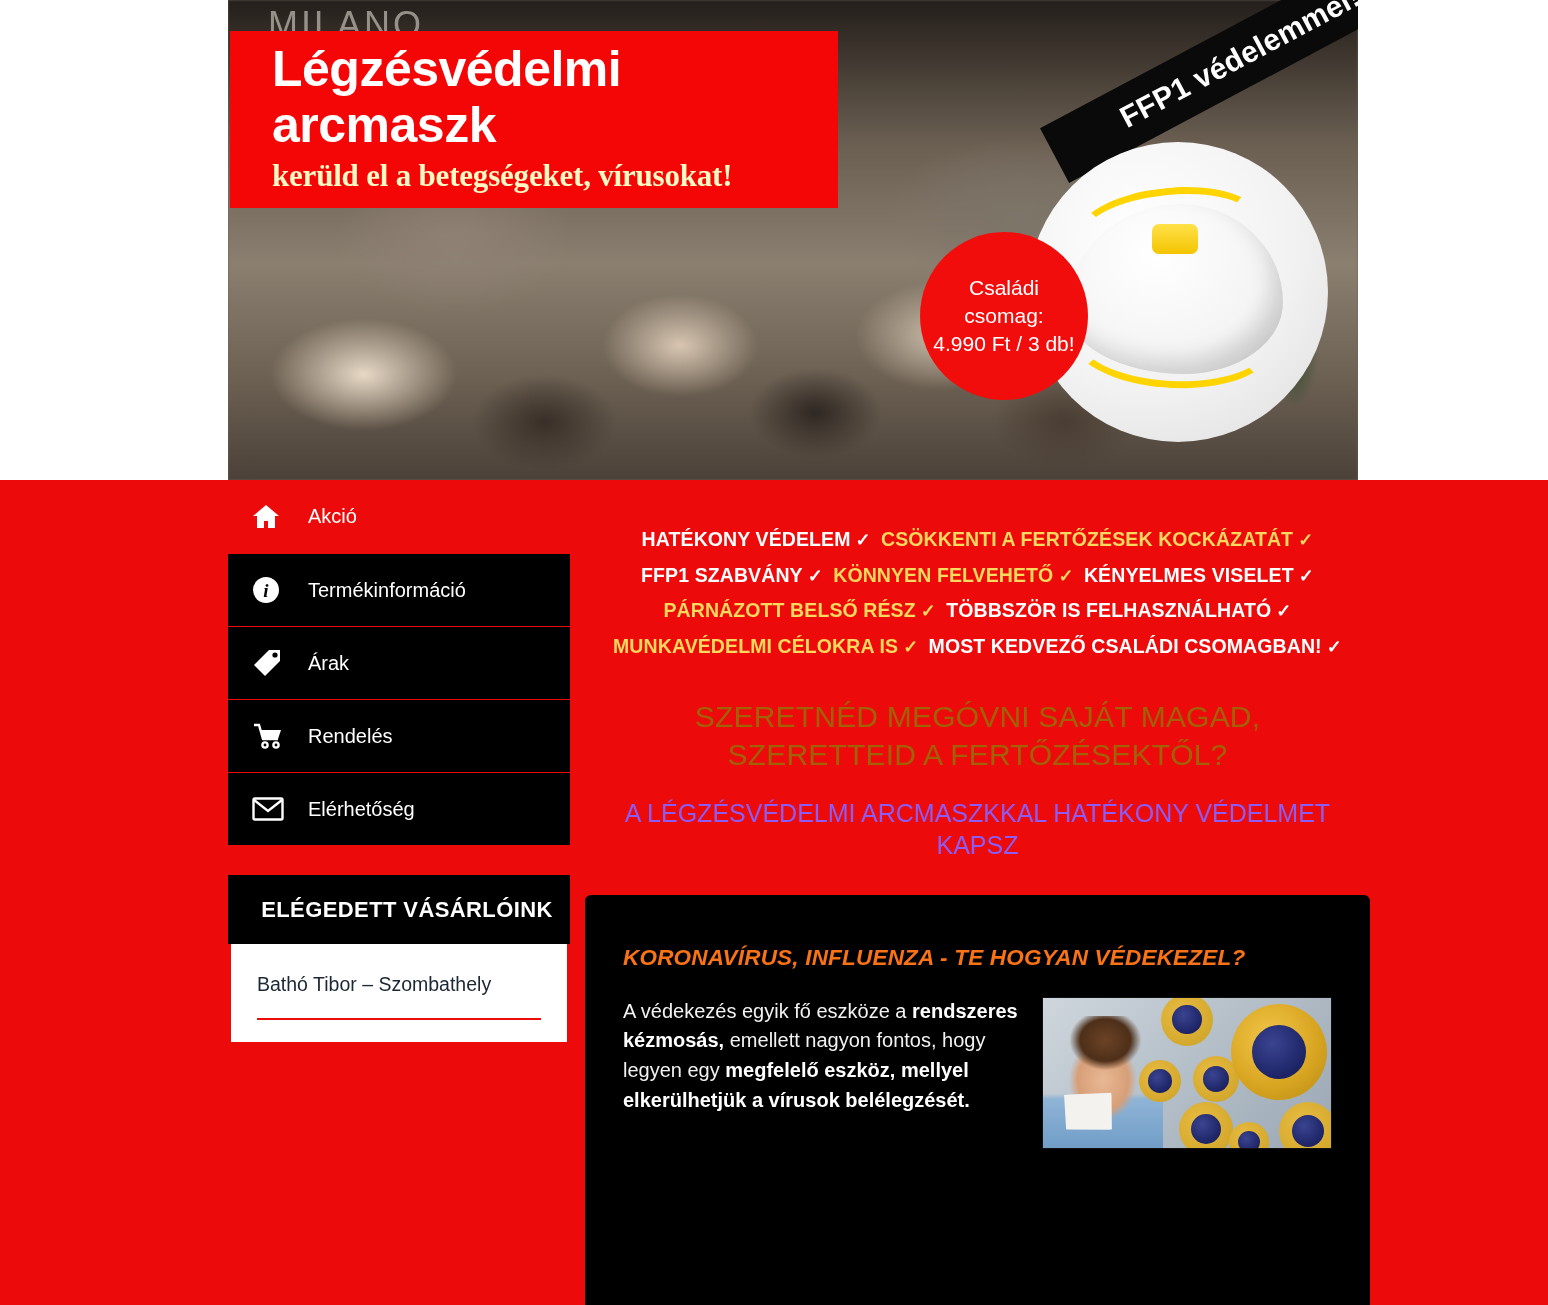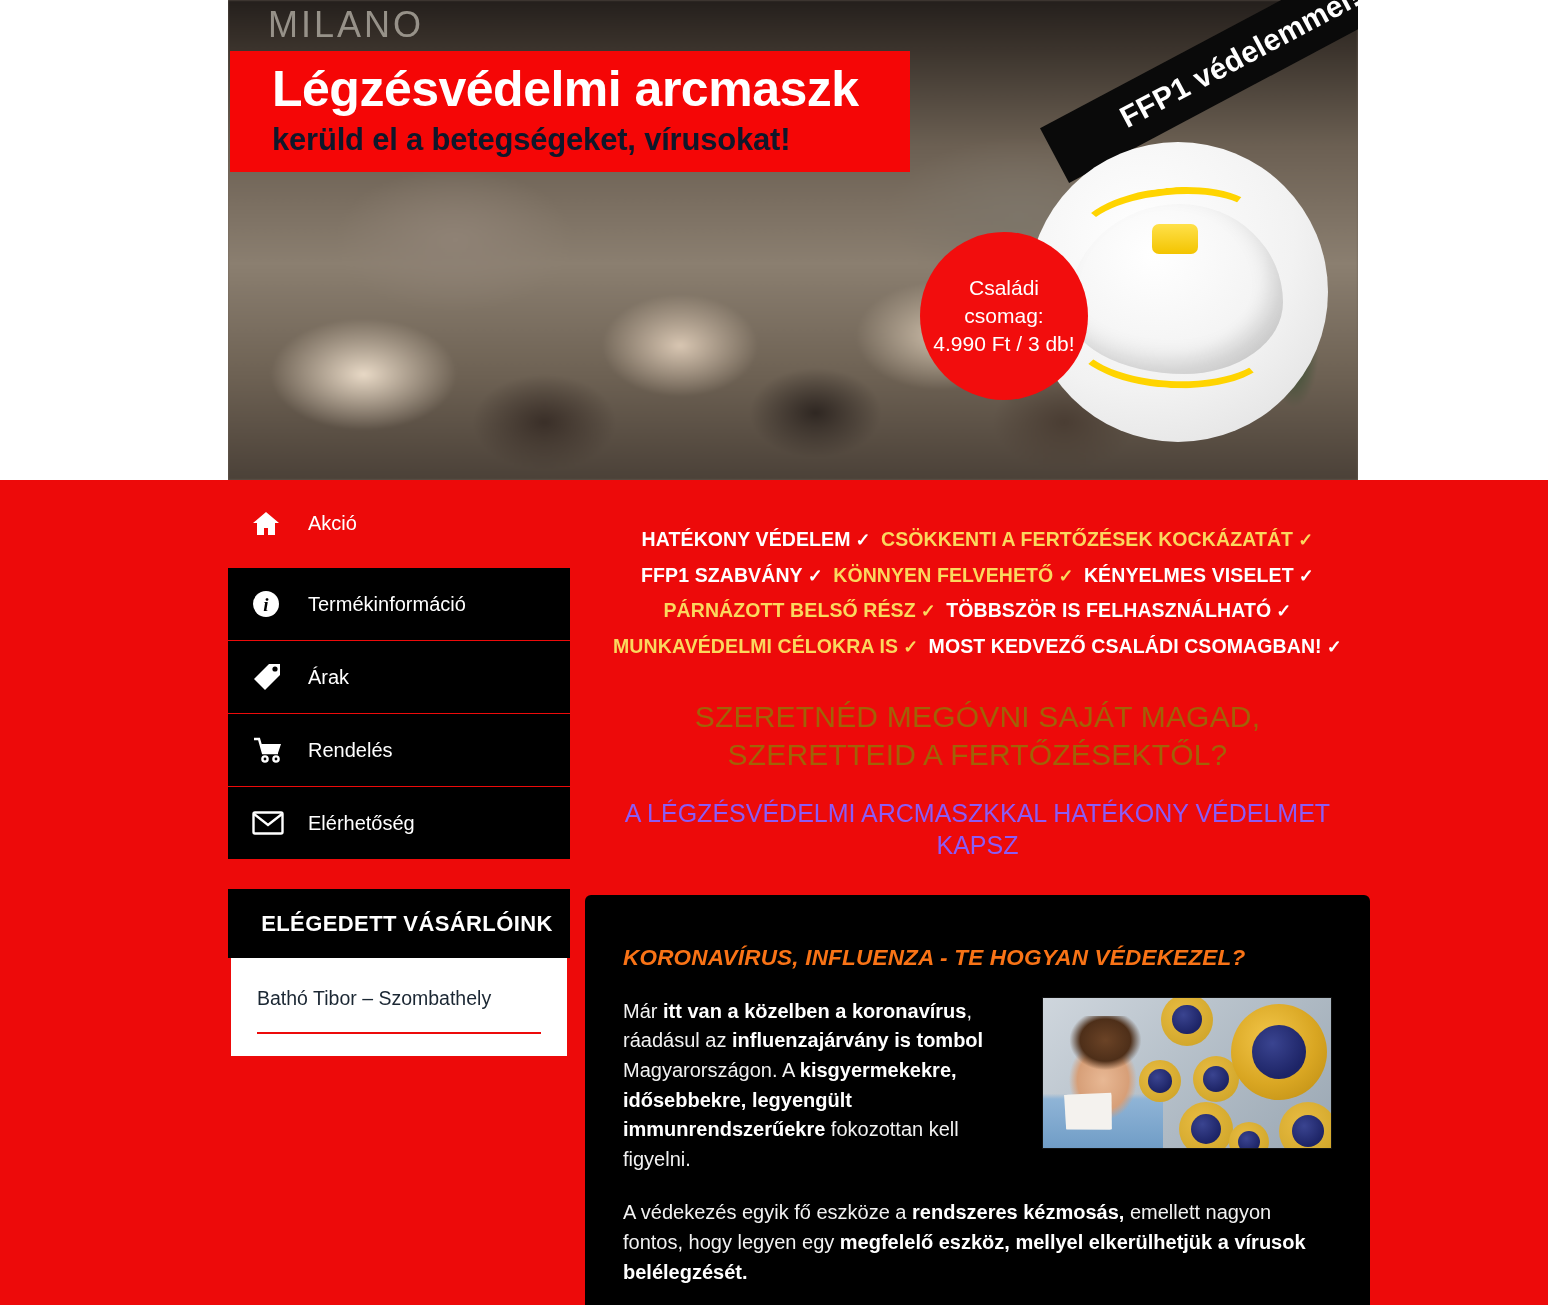--- a/index.html
+++ b/index.html
@@ -47,30 +47,30 @@
       radial-gradient(ellipse 35px 80px at 55% 55%, #34542f 0%, rgba(52,84,47,0) 65%),
       radial-gradient(ellipse 38px 85px at 85% 62%, #2b4a29 0%, rgba(43,74,41,0) 65%);
   }
   .hero-shoplabel {
     position: absolute; left: 40px; top: 4px;
     font-family: "Liberation Sans", sans-serif;
     font-size: 36px; letter-spacing: 3px; color: #a9a49b; opacity: .85;
     font-weight: 400;
   }
   .hero-title-block {
-    position: absolute; left: 2px; top: 31px; width: 680px;
-    background: #f50606; padding: 10px 0 0 0; margin-top: 20px;
+    position: absolute; left: 2px; top: 31px; width: 608px;
+    background: #f50606; padding: 10px 0 0 0;
   }
   .hero-title {
     color: #ffffff; font-size: 50px; font-weight: 700; line-height: 1.12;
     padding: 0 34px 0 42px; letter-spacing: -0.5px;
   }
   .hero-sub {
-    color: #0f172a; font-size: 31px; font-weight: 700; line-height: 1.2;
-    padding: 4px 50px 14px 42px; letter-spacing: -0.2px;
+    color: #fef9c3; font-size: 31px; font-weight: 700; line-height: 1.2;
+    padding: 4px 50px 14px 42px; letter-spacing: -0.2px; font-family: Liberation Serif, serif;
   }
 
   
   .ribbon {
     position: absolute; right: -92px; top: 26px;
     width: 420px; height: 62px;
     background: #0a0a0a;
     transform: rotate(-28deg);
     display: flex; align-items: center; justify-content: center;
   }
@@ -115,21 +115,21 @@
   }
 
   
   .sidebar { position: absolute; left: 228px; top: 480px; width: 342px; }
 
   .menu { width: 342px; }
   .menu-item {
     display: flex; align-items: center; height: 73px; padding-left: 24px;
     background: #000000; color: #ffffff; border-top: 1px solid #ed0a0a;
   }
-  .menu-item.active { background: #ed0a0a; border-top: none; height: 87px; }
+  .menu-item.active { background: #ed0a0a; border-top: none; height: 73px; }
   .menu-icon {
     width: 56px; display: flex; align-items: center; justify-content: flex-start;
     flex: 0 0 56px;
   }
   .menu-icon svg { display: block; }
   .menu-label { font-size: 20px; color: #ffffff; font-weight: 400; }
 
   
   .testimonial { margin-top: 30px; width: 342px; }
   .testimonial-head {
@@ -342,20 +342,19 @@
         <div class="v v2"></div>
         <div class="v v3"></div>
         <div class="v v4"></div>
         <div class="v v1"></div>
         <div class="v v5"></div>
         <div class="v v7"></div>
         <div class="v v6"></div>
       </div>
 
       <div id="article-paragraphs">
-          <p class="box-p"><span>Már </span><b>itt van a közelben a koronavírus</b><span>, ráadásul az </span><b>influenzajárvány is tombol</b><span> Magyarországon. A </span><b>kisgyermekekre, idősebbekre, legyengült immunrendszerűekre</b><span> fokozottan kell figyelni.</span></p>
           <p class="box-p"><span>A védekezés egyik fő eszköze a </span><b>rendszeres kézmosás,</b><span> emellett nagyon fontos, hogy legyen egy </span><b>megfelelő eszköz, mellyel elkerülhetjük a vírusok belélegzését.</b></p>
         </div>
     </div>
 
   </div>
 
 </div>
 
 </body></html>

